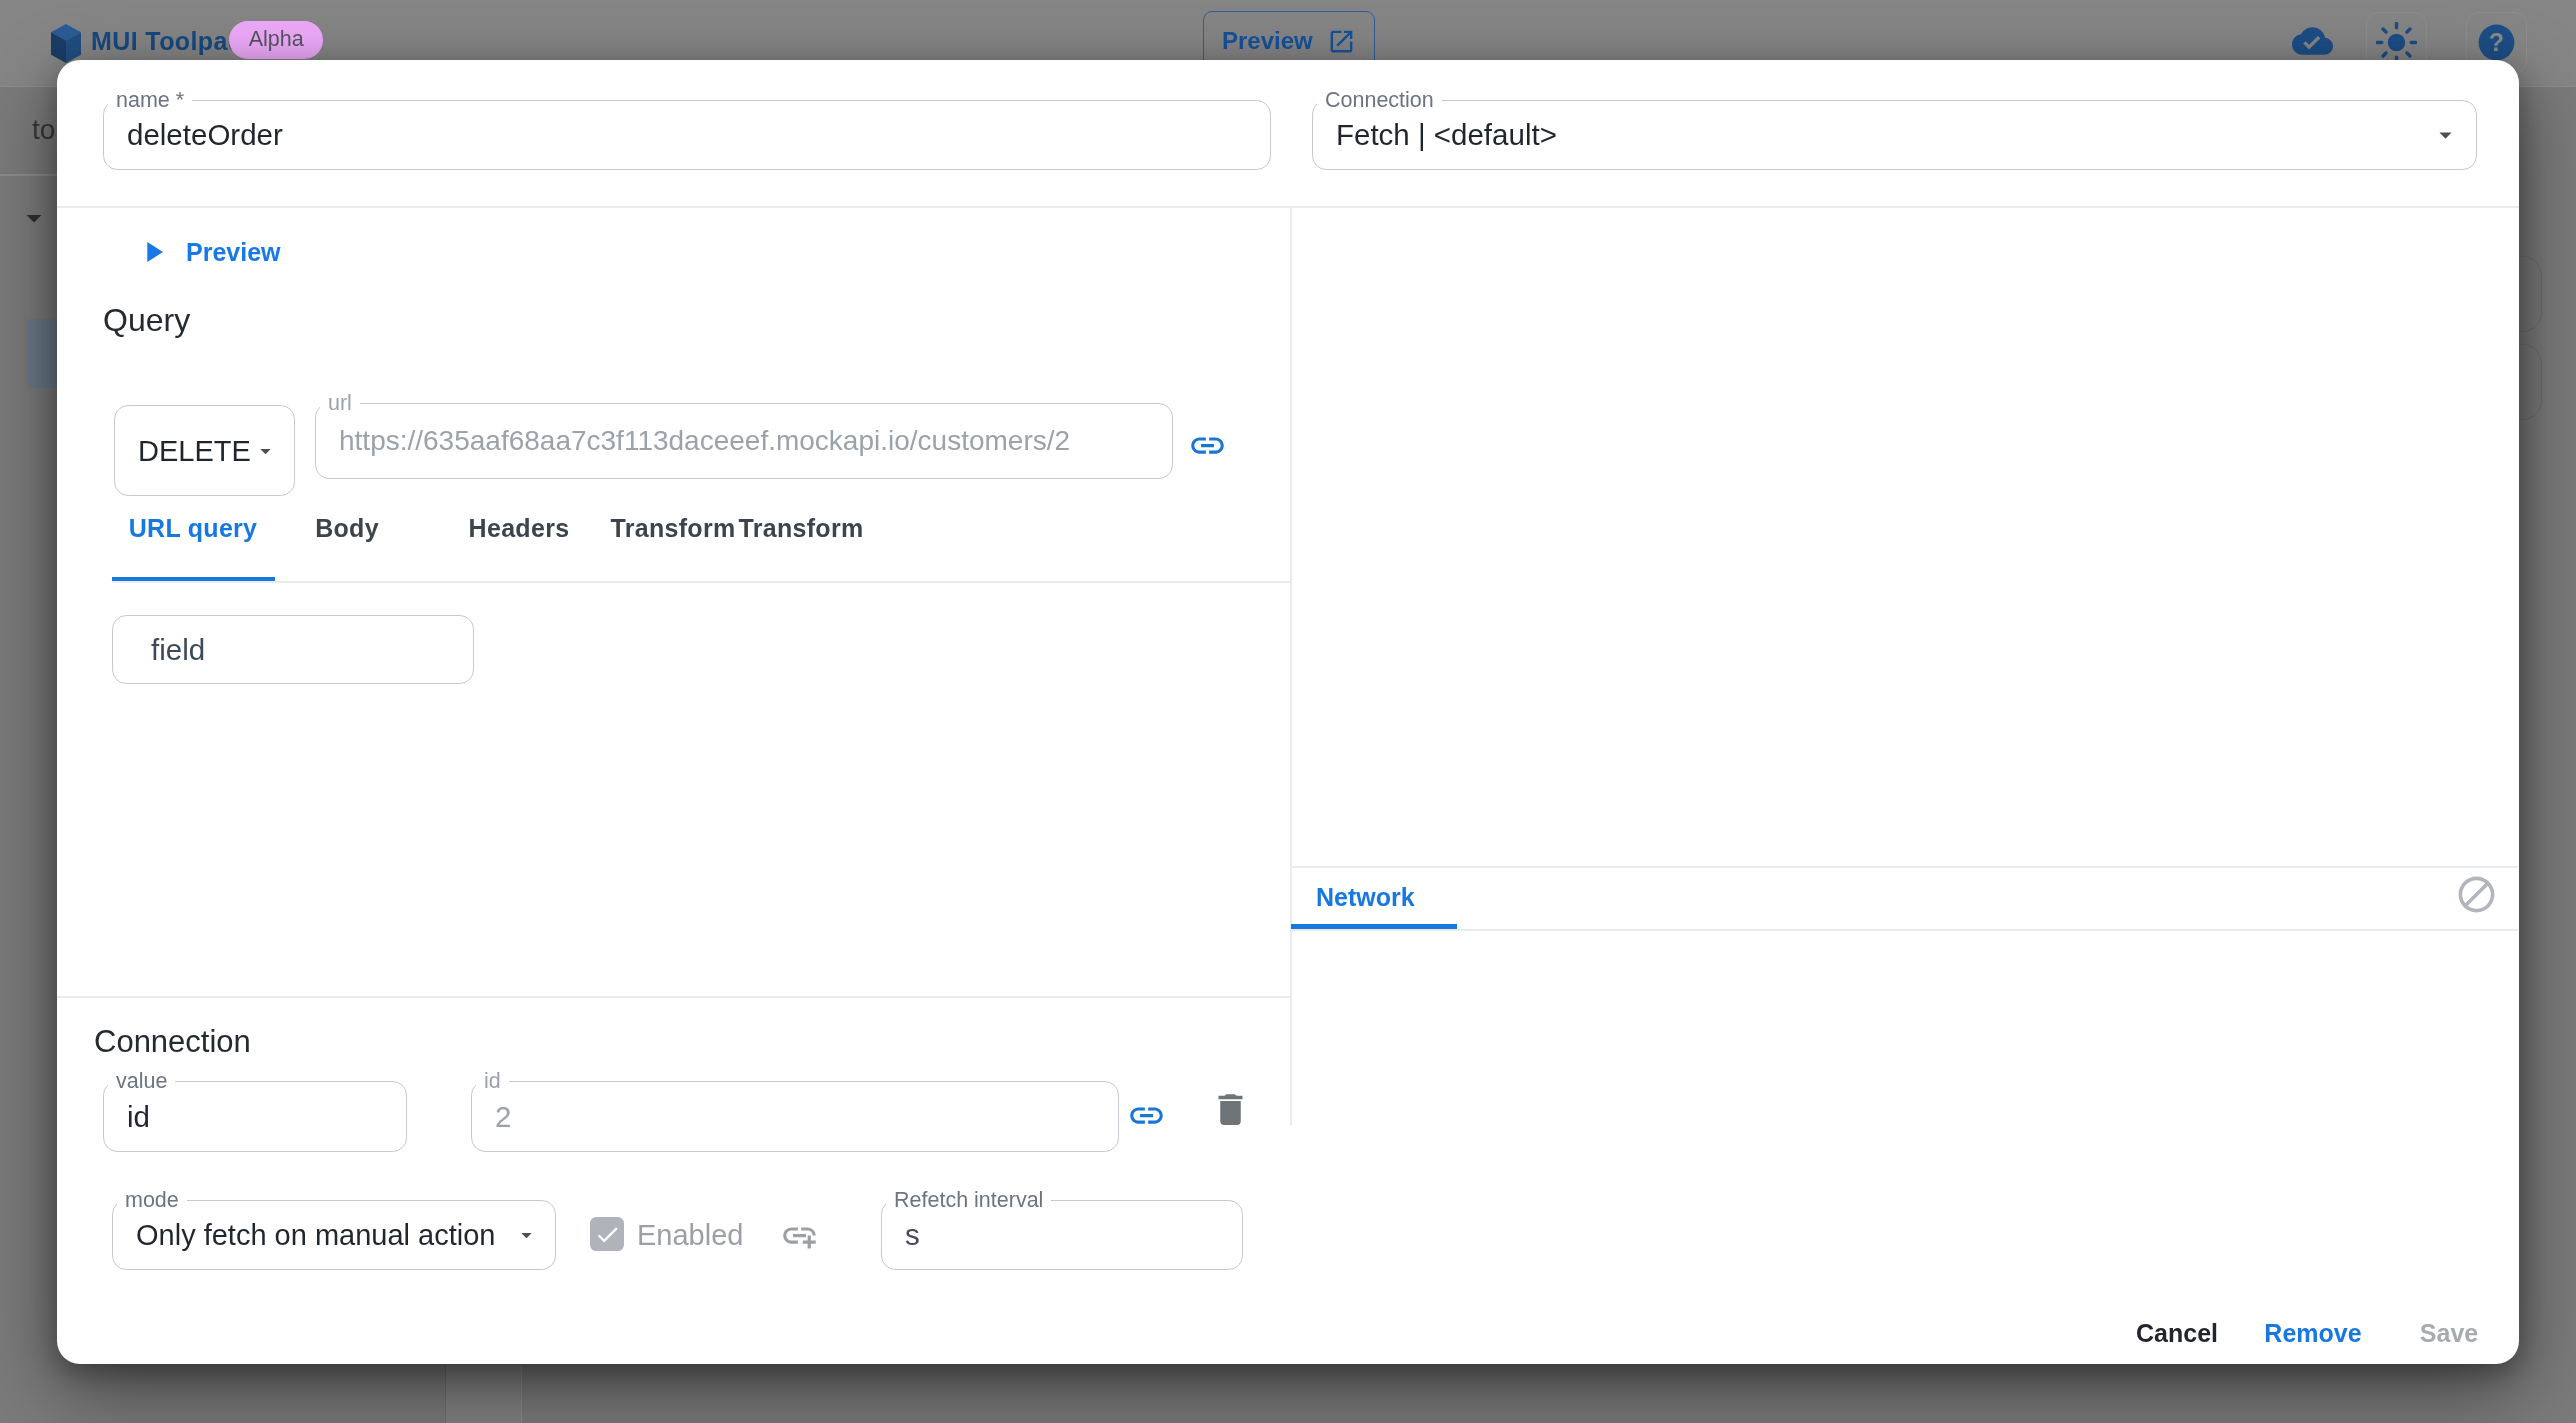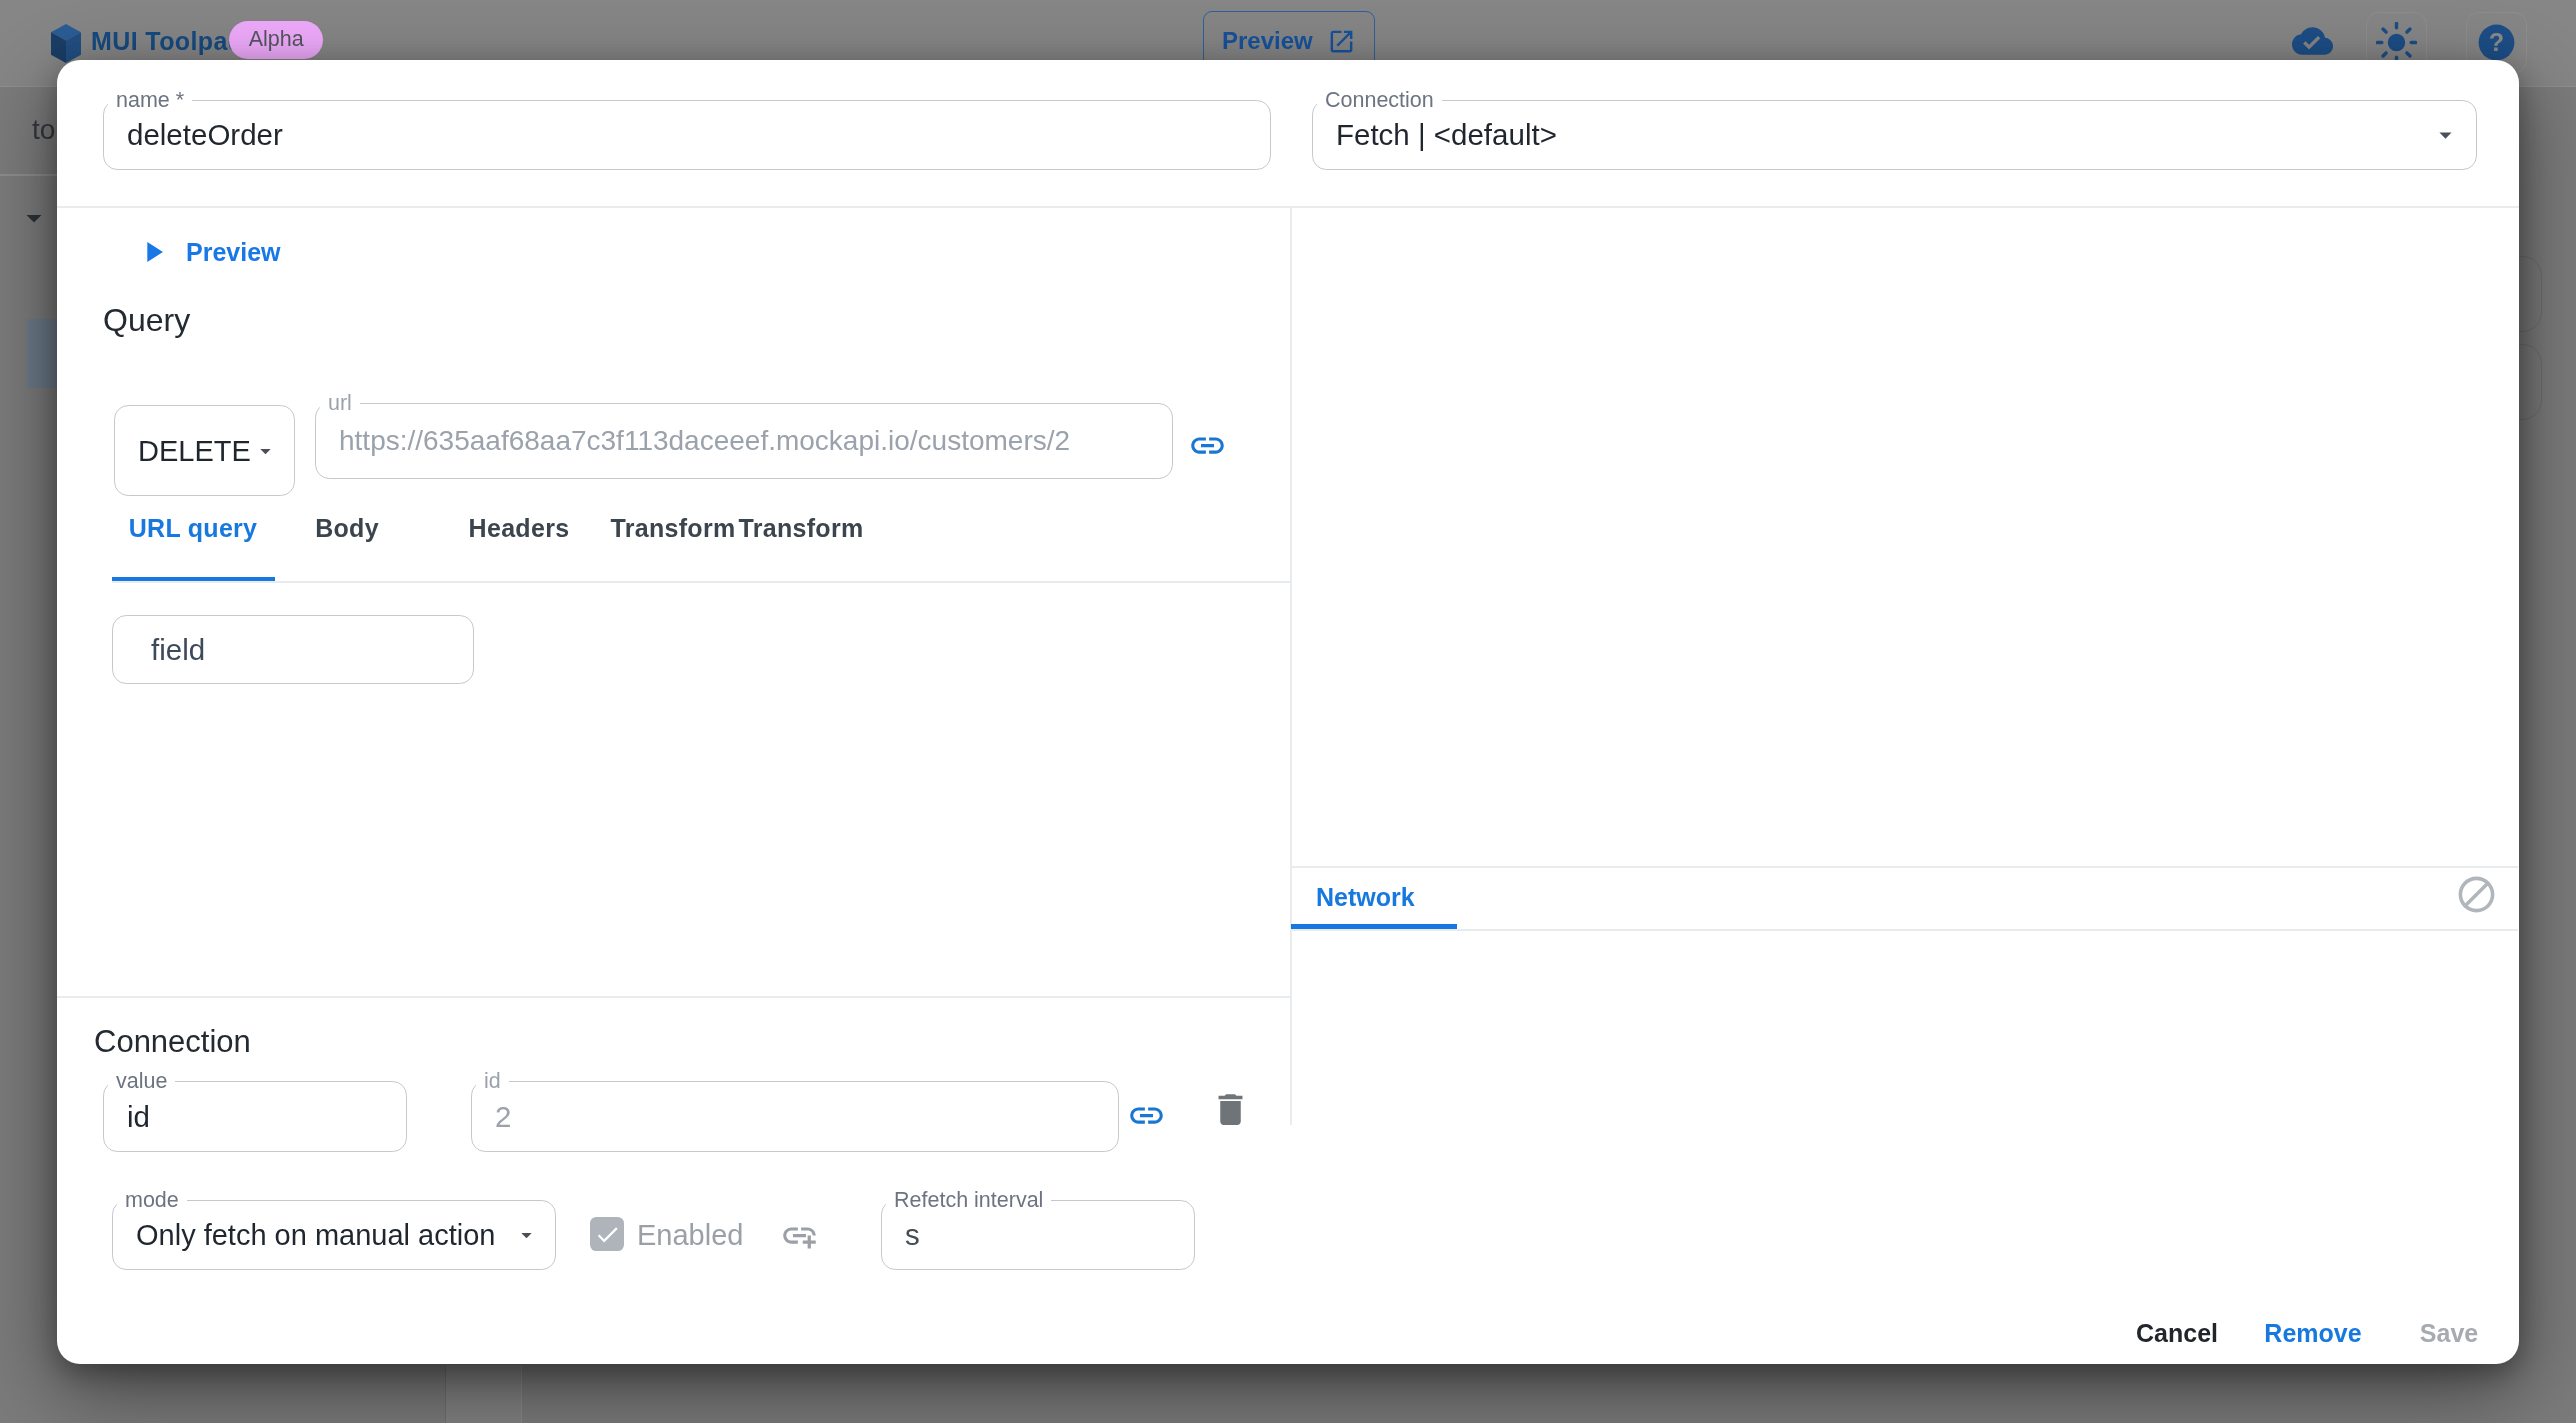--- a/index.html
+++ b/index.html
@@ -204,21 +204,21 @@
     </div>
     <div class="checkbox">
       <svg width="27" height="27" viewBox="0 0 24 24" fill="#ffffff">
         <path d="M9 16.17L4.83 12l-1.42 1.41L9 19 21 7l-1.41-1.41z"></path>
       </svg>
     </div>
     <div class="cb-label">Enabled</div>
     <svg class="icon-btn" style="left:723px;top:1156px;position:absolute;" width="39" height="39" viewBox="0 0 24 24" fill="#9aa0a6">
       <path d="M8 11h8v2H8zm12.1 1H22c0-2.76-2.24-5-5-5h-4v1.9h4c1.71 0 3.1 1.39 3.1 3.1zM3.9 12c0-1.71 1.39-3.1 3.1-3.1h4V7H7c-2.76 0-5 2.24-5 5s2.24 5 5 5h4v-1.9H7c-1.71 0-3.1-1.39-3.1-3.1zM19 12h-2v3h-3v2h3v3h2v-3h3v-2h-3z"></path>
     </svg>
-    <div class="ofield" style="left:824px;top:1140px;width:314px;height:70px;">
+    <div class="ofield" style="left:824px;top:1140px;width:362px;height:70px;">
       <span class="flabel">Refetch interval</span>
       <span class="fvalue" style="color:#444c54;">s</span>
     </div>
 
     <div class="act-btn act-cancel">Cancel</div>
     <div class="act-btn act-remove">Remove</div>
     <div class="act-btn act-save">Save</div>
   </div>
 </div>
 

